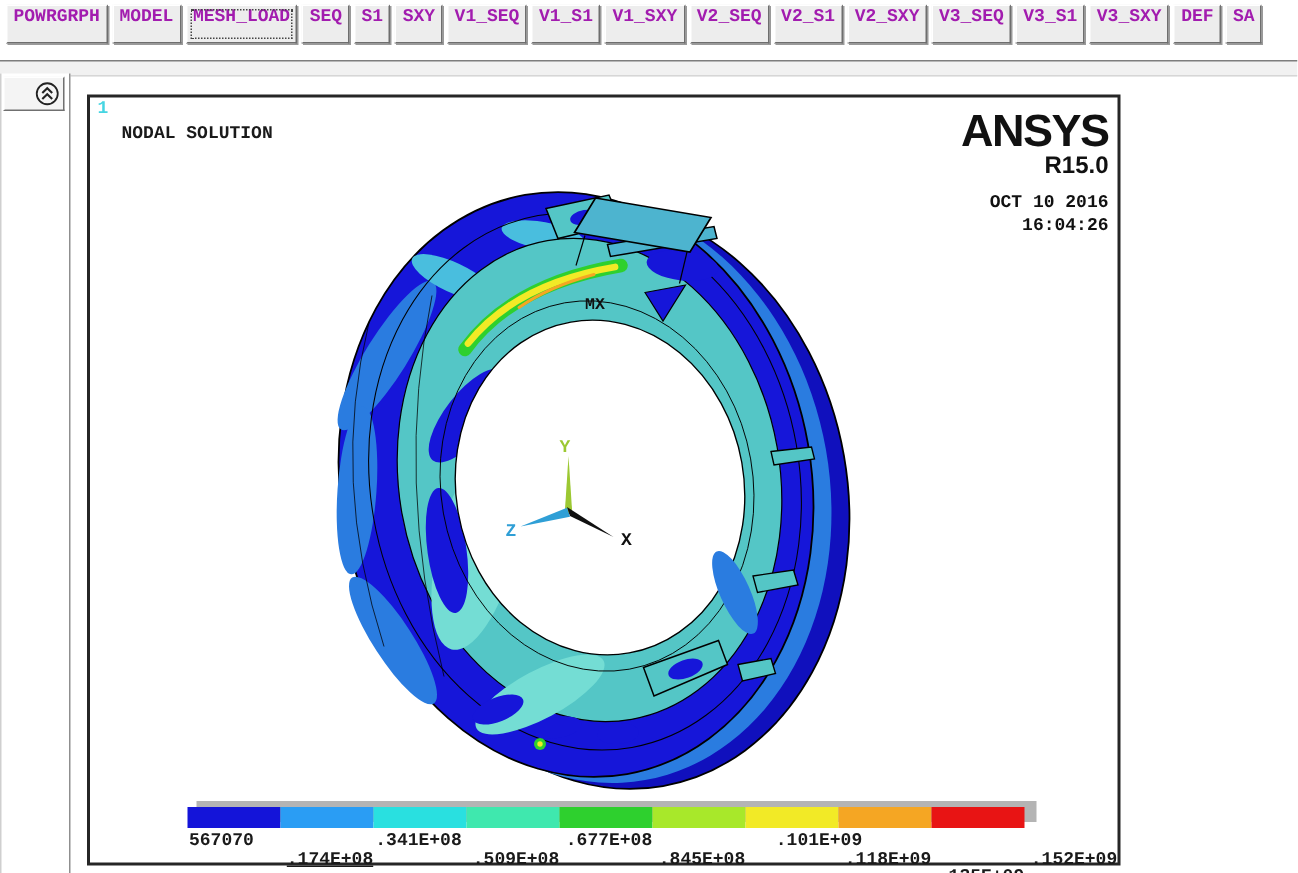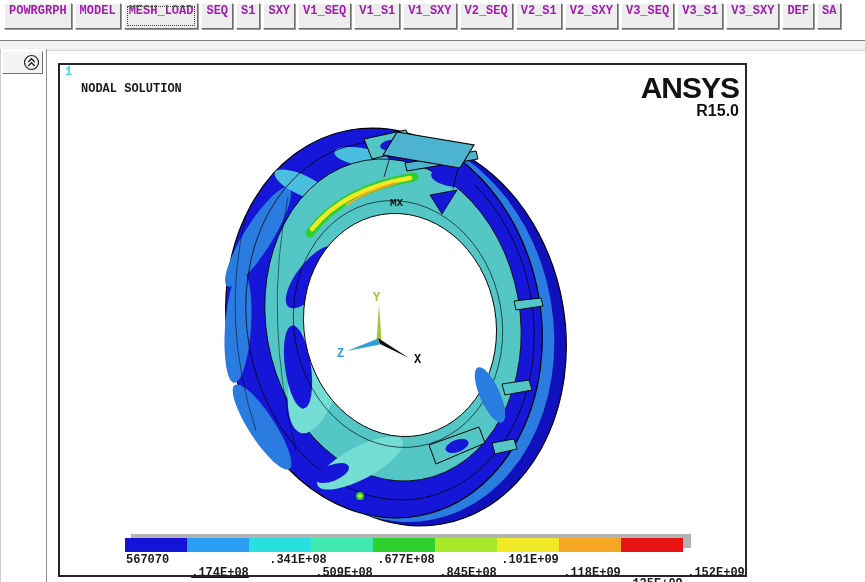--- a/index.html
+++ b/index.html
@@ -92,20 +92,21 @@
 
 <div class="viewport">
 
   <div class="plot-id">1</div>
 
   <div class="anno-title">NODAL SOLUTION</div>
 
   <div class="logo">
     <div class="brand">ANSYS</div>
     <div class="release">R15.0</div>
+    <div class="datetime"><div>OCT 10 2016</div><div>16:04:26</div></div>
   </div>
 
   <svg class="model-svg" width="685" height="510" viewBox="0 0 685 510">
 
     <ellipse cx="348" cy="266" rx="157" ry="196" transform="rotate(-10 348 266)" stroke="#000" stroke-width="1.2" fill="#1010bd"></ellipse>
 
     <ellipse cx="336" cy="262" rx="157" ry="196" transform="rotate(-10 336 262)" fill="#2a7ce0"></ellipse>
 
     <ellipse cx="324" cy="258" rx="157" ry="196" transform="rotate(-10 324 258)" stroke="#000" stroke-width="1.2" fill="#1616d9"></ellipse>
 
@@ -180,21 +181,21 @@
     <div class="legend-seg" style="background: rgb(41, 224, 224);"></div>
     <div class="legend-seg" style="background: rgb(63, 232, 174);"></div>
     <div class="legend-seg" style="background: rgb(46, 208, 46);"></div>
     <div class="legend-seg" style="background: rgb(168, 232, 42);"></div>
     <div class="legend-seg" style="background: rgb(242, 234, 38);"></div>
     <div class="legend-seg" style="background: rgb(245, 166, 35);"></div>
     <div class="legend-seg" style="background: rgb(232, 20, 20);"></div>
   </div>
   <span class="legend-label r1" style="left:66px;">567070</span>
   <span class="legend-label r2 ctr" style="left:160px;text-decoration:underline;">.174E+08</span>
-  <span class="legend-label r1 ctr" style="left:238px;">.341E+08</span>
+  <span class="legend-label r1 ctr" style="left:219px;">.341E+08</span>
   <span class="legend-label r2 ctr" style="left:284px;">.509E+08</span>
   <span class="legend-label r1 ctr" style="left:346px;">.677E+08</span>
   <span class="legend-label r2 ctr" style="left:408px;">.845E+08</span>
-  <span class="legend-label r1 ctr" style="left:470px;">.101E+09</span>
+  <span class="legend-label r1 ctr" style="left:486px;">.101E+09</span>
   <span class="legend-label r2 ctr" style="left:532px;">.118E+09</span>
   <span class="legend-label r1 ctr" style="left:594px;margin-top:24px;">.135E+09</span>
   <span class="legend-label r2 ctr" style="left:656px;">.152E+09</span>
 </div>
 
 </body></html>

